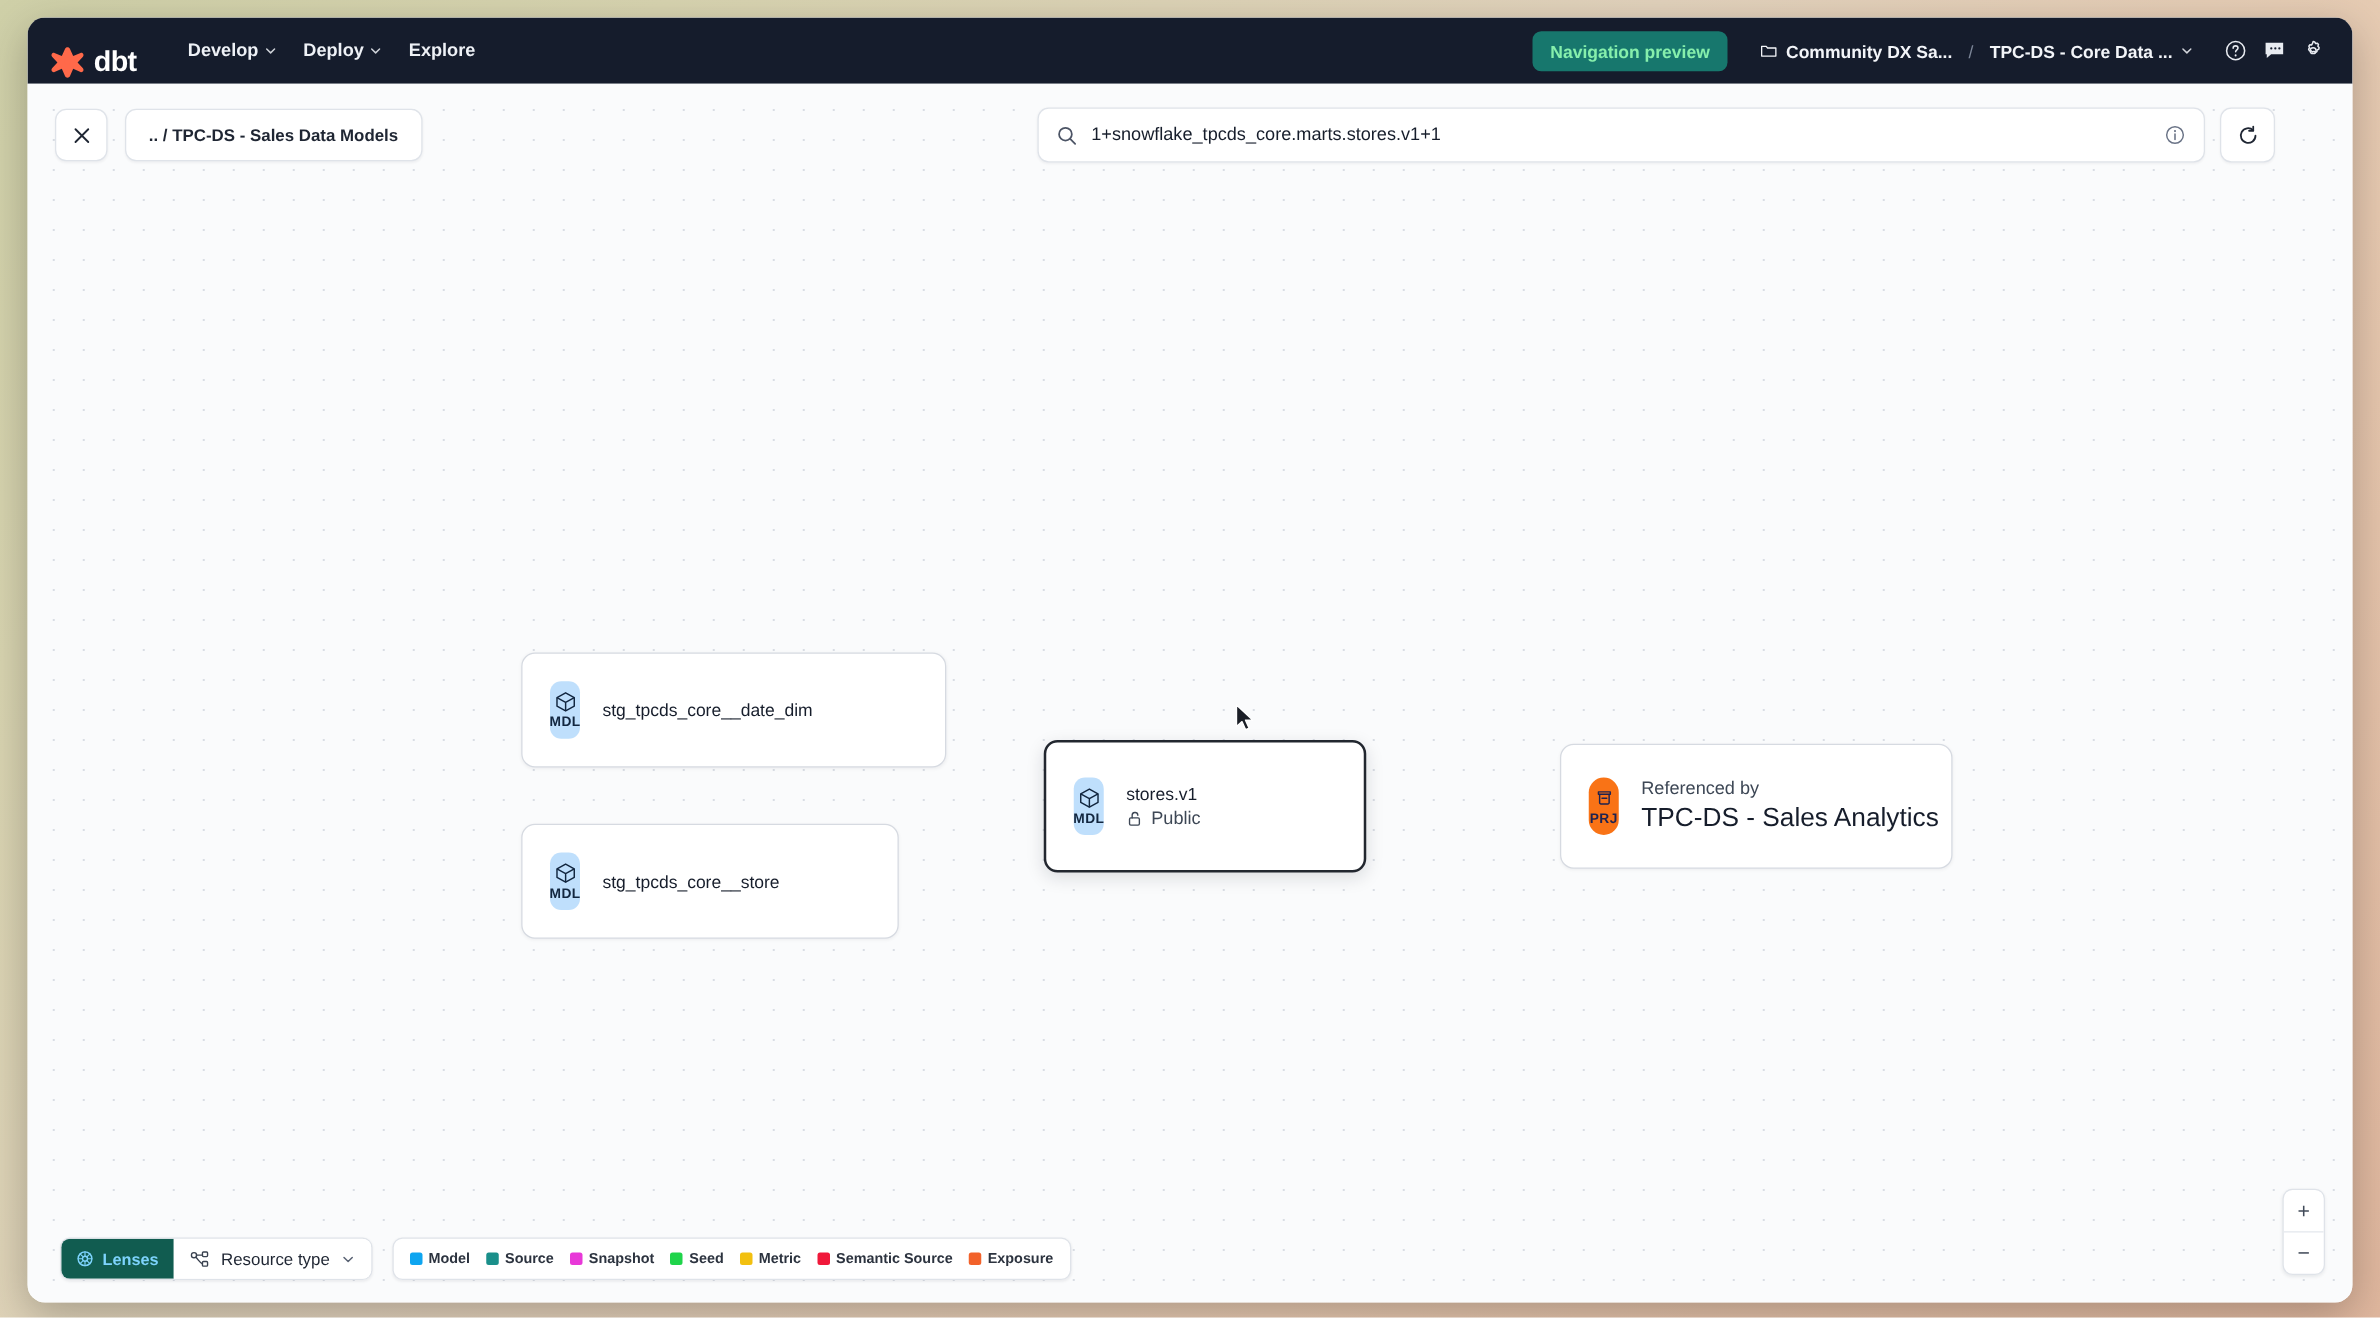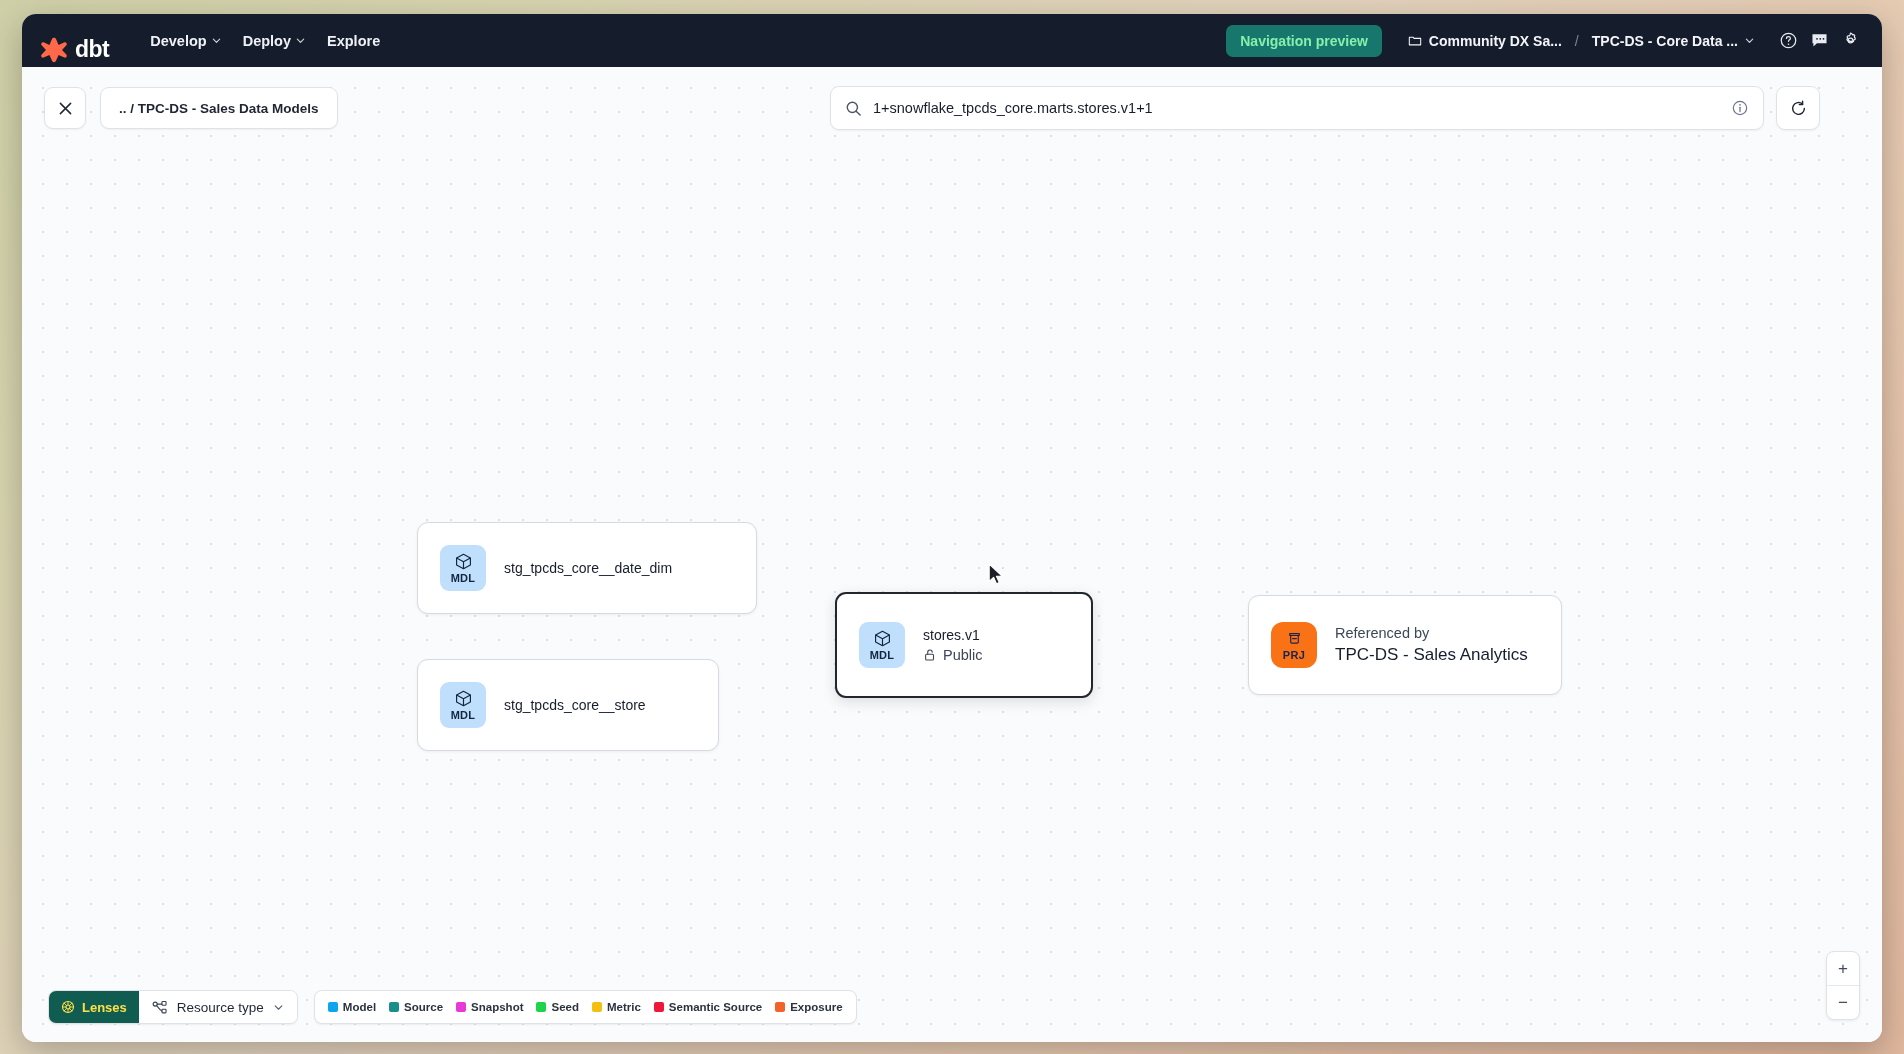--- a/index.html
+++ b/index.html
@@ -219,21 +219,21 @@
     padding: 0 22px;
     cursor: pointer;
     box-shadow: 0 1px 3px rgba(16,24,40,0.06);
   }
   .node.selected {
     border: 2.5px solid #22272f;
     box-shadow: 0 4px 14px rgba(16,24,40,0.13);
   }
 
   .badge {
-    width: 46px; height: 46px;
+    width: 24px; height: 46px;
     border-radius: 9px;
     display: flex;
     flex-direction: column;
     align-items: center;
     justify-content: center;
     gap: 0px;
     flex: none;
   }
   .badge.mdl { background: #bfdffc; color: #12263f; }
   .badge.prj { background: #f97316; color: #1d2350; border-radius: 12px; }
@@ -259,21 +259,21 @@
     font-size: 14.5px;
     color: #3d4755;
     white-space: nowrap;
   }
   .node-kicker {
     font-size: 14.5px;
     color: #3d4755;
     white-space: nowrap;
   }
   .node-strong {
-    font-size: 17px;
+    font-size: 21px;
     font-weight: 500;
     color: #161d2b;
     white-space: nowrap;
   }
 
   
   #bottombar {
     position: absolute;
     left: 26px;
     bottom: 18px;
@@ -288,21 +288,21 @@
     align-items: stretch;
     height: 34px;
     border-radius: 8px;
     overflow: hidden;
     border: 1px solid #dfe3e9;
     background: #fff;
     box-shadow: 0 1px 2px rgba(16,24,40,0.06);
   }
   .lens-btn {
     background: #115c50;
-    color: #fde047;
+    color: #7dd3fc;
     display: flex;
     align-items: center;
     gap: 7px;
     padding: 0 12px;
     font-size: 13px;
     font-weight: 700;
     cursor: pointer;
   }
   .restype-btn {
     background: #ffffff;

